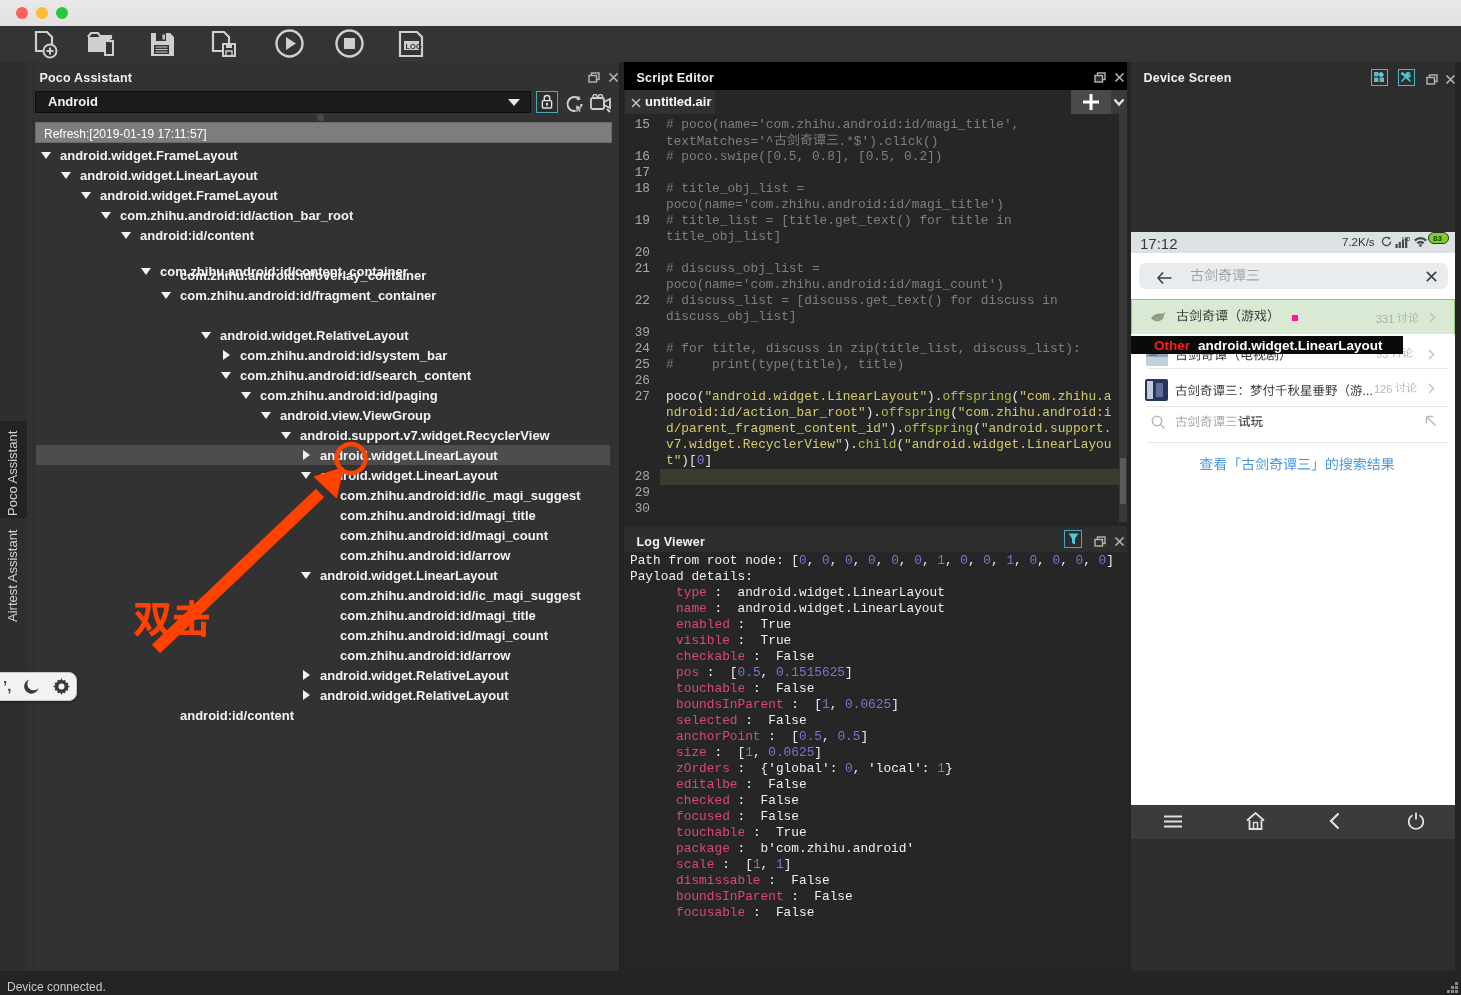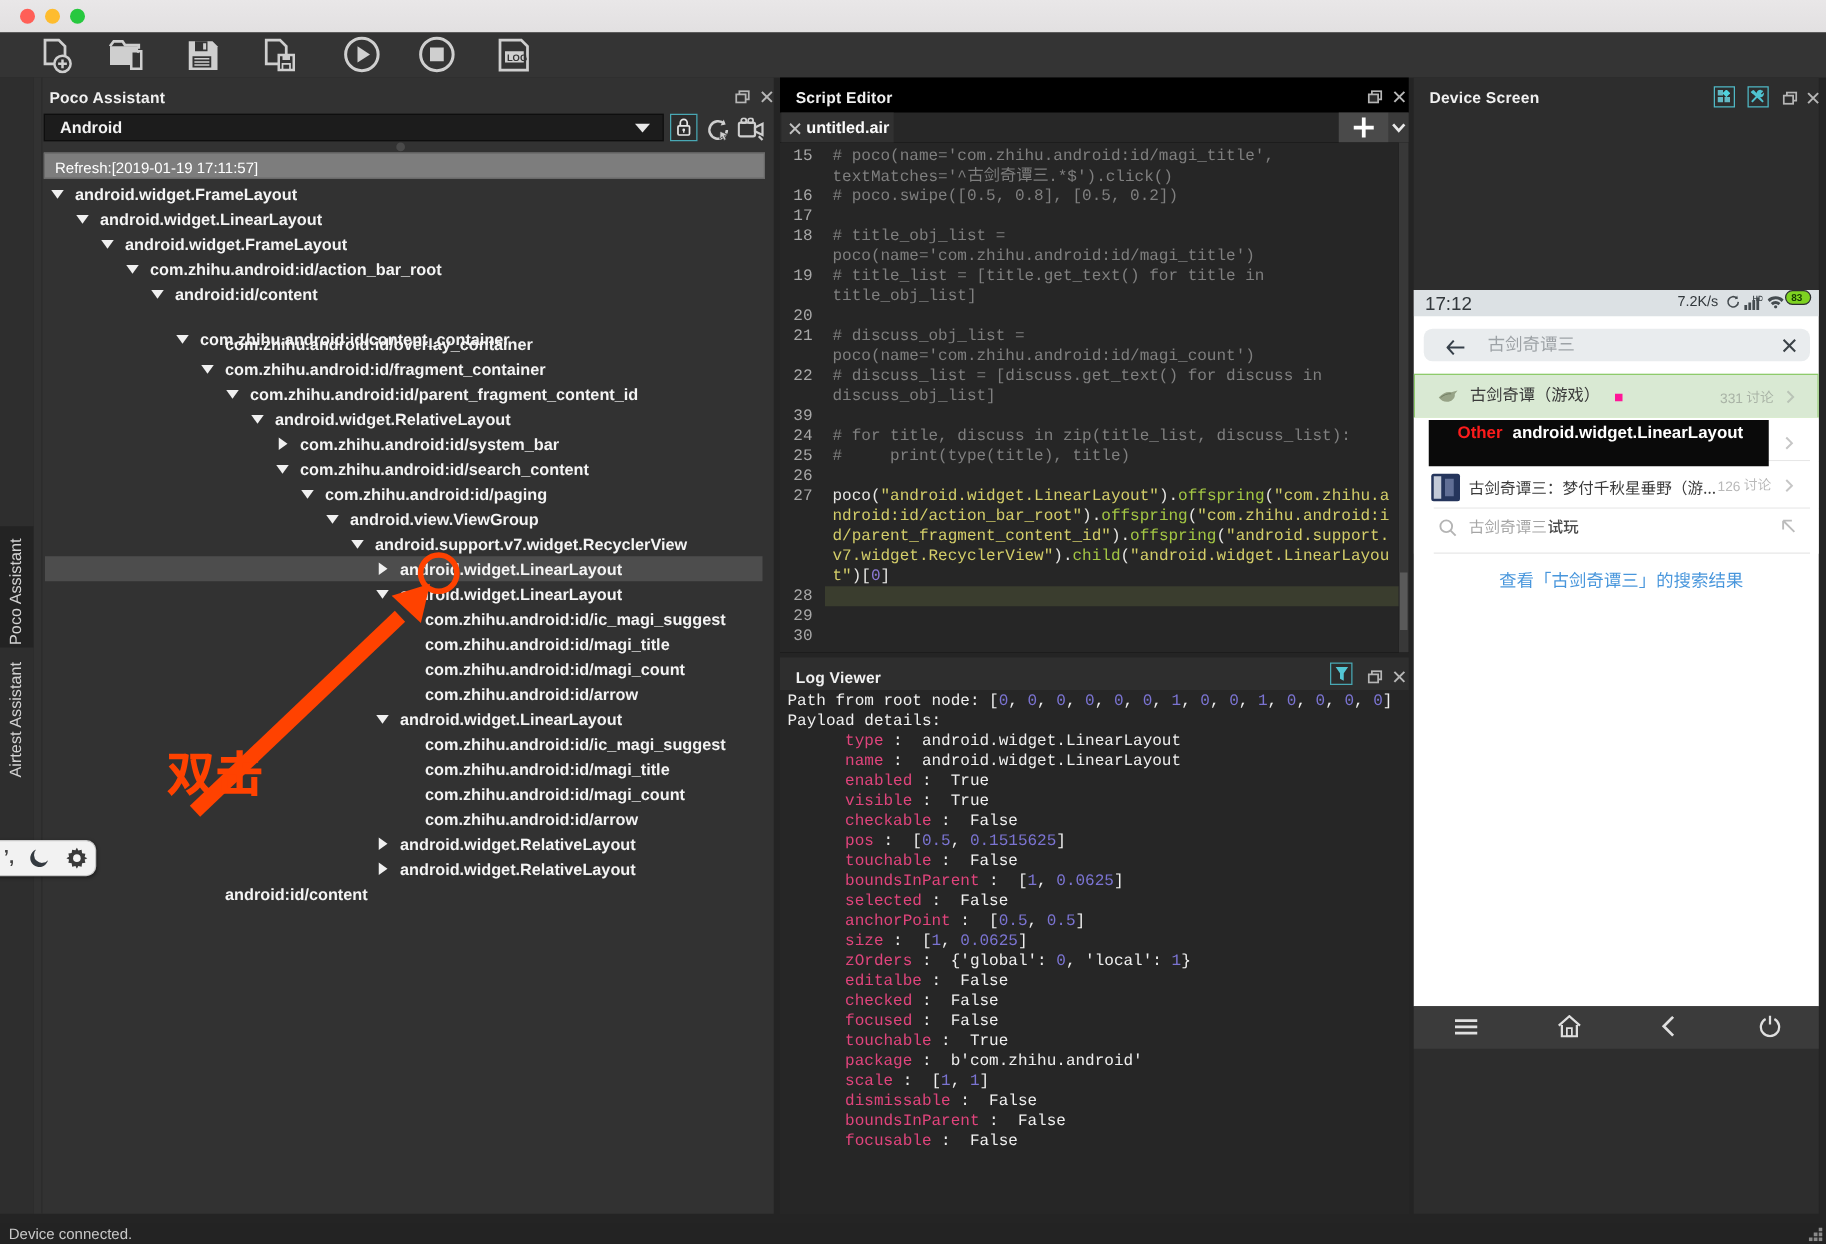--- a/index.html
+++ b/index.html
@@ -112,21 +112,20 @@
  <div class="abs" style="left:8px;top:4px;color:#fff;font-size:12px">Refresh:[2019-01-19 17:11:57]</div>
 </div>
     <div class="treerow" style="top:83px;left:9px;"><div class="tri-d" style="left:5px"></div><span class="abs" style="left:24px;top:3px">android.widget.FrameLayout</span></div>
     <div class="treerow" style="top:103px;left:9px;"><div class="tri-d" style="left:25px"></div><span class="abs" style="left:44px;top:3px">android.widget.LinearLayout</span></div>
     <div class="treerow" style="top:123px;left:9px;"><div class="tri-d" style="left:45px"></div><span class="abs" style="left:64px;top:3px">android.widget.FrameLayout</span></div>
     <div class="treerow" style="top:143px;left:9px;"><div class="tri-d" style="left:65px"></div><span class="abs" style="left:84px;top:3px">com.zhihu.android:id/action_bar_root</span></div>
     <div class="treerow" style="top:163px;left:9px;"><div class="tri-d" style="left:85px"></div><span class="abs" style="left:104px;top:3px">android:id/content</span></div>
     <div class="treerow" style="top:171px;left:9px;margin-top:28px;"><div class="tri-d" style="left:105px"></div><span class="abs" style="left:124px;top:3px">com.zhihu.android:id/content_container</span></div>
     <div class="treerow" style="top:223px;left:9px;"><div class="tri-d" style="left:125px"></div><span class="abs" style="left:144px;top:3px">com.zhihu.android:id/fragment_container</span></div>
     <div class="treerow" style="top:203px;left:9px;"><span class="abs" style="left:144px;top:3px">com.zhihu.android:id/overlay_container</span></div>
-    <div class="treerow" style="top:243px;left:9px;"><div class="tri-d" style="left:145px"></div><span class="abs" style="left:164px;top:3px">com.zhihu.android:id/parent_fragment_content_id</span></div>
     <div class="treerow" style="top:263px;left:9px;"><div class="tri-d" style="left:165px"></div><span class="abs" style="left:184px;top:3px">android.widget.RelativeLayout</span></div>
     <div class="treerow" style="top:283px;left:9px;"><div class="tri-r" style="left:187px"></div><span class="abs" style="left:204px;top:3px">com.zhihu.android:id/system_bar</span></div>
     <div class="treerow" style="top:303px;left:9px;"><div class="tri-d" style="left:185px"></div><span class="abs" style="left:204px;top:3px">com.zhihu.android:id/search_content</span></div>
     <div class="treerow" style="top:323px;left:9px;"><div class="tri-d" style="left:205px"></div><span class="abs" style="left:224px;top:3px">com.zhihu.android:id/paging</span></div>
     <div class="treerow" style="top:343px;left:9px;"><div class="tri-d" style="left:225px"></div><span class="abs" style="left:244px;top:3px">android.view.ViewGroup</span></div>
     <div class="treerow" style="top:363px;left:9px;"><div class="tri-d" style="left:245px"></div><span class="abs" style="left:264px;top:3px">android.support.v7.widget.RecyclerView</span></div>
     <div class="treerow" style="top:383px;left:9px;background:#4d4d4d;"><div class="tri-r" style="left:267px"></div><span class="abs" style="left:284px;top:3px">android.widget.LinearLayout</span></div>
     <div class="treerow" style="top:403px;left:9px;"><div class="tri-d" style="left:265px"></div><span class="abs" style="left:284px;top:3px">android.widget.LinearLayout</span></div>
     <div class="treerow" style="top:423px;left:9px;"><span class="abs" style="left:304px;top:3px">com.zhihu.android:id/ic_magi_suggest</span></div>
     <div class="treerow" style="top:443px;left:9px;"><span class="abs" style="left:304px;top:3px">com.zhihu.android:id/magi_title</span></div>
@@ -360,21 +359,21 @@
             <path d="M162 -370V81H239V28H761V77H841V-370H540V-586H949V-659H540V-840H459V-659H54V-586H459V-370ZM239 -44V-298H761V-44Z M1674 -721V-166H1740V-721ZM1854 -821V-15C1854 2 1847 8 1830 8C1812 9 1754 10 1687 8C1697 28 1707 57 1711 76C1799 76 1850 74 1880 63C1909 51 1921 30 1921 -16V-821ZM1171 -540V-475H1509V-540ZM1098 -354C1126 -283 1154 -189 1164 -127L1226 -149C1215 -209 1187 -301 1157 -372ZM1277 -393C1297 -322 1316 -228 1322 -168L1386 -183C1378 -243 1358 -335 1336 -407ZM1502 -407C1475 -308 1425 -169 1383 -81C1264 -61 1155 -43 1077 -32L1096 42C1228 18 1418 -17 1595 -50L1592 -116L1454 -92C1493 -178 1538 -294 1570 -390ZM1319 -849C1253 -718 1140 -595 1026 -517C1038 -501 1057 -465 1064 -449C1160 -521 1256 -623 1329 -735C1422 -658 1529 -557 1582 -492L1627 -547C1572 -614 1457 -715 1362 -790L1382 -826Z M2053 -444V-376H2735V-12C2735 4 2730 9 2709 10C2690 11 2619 12 2543 9C2555 29 2567 59 2571 80C2665 80 2727 79 2764 69C2800 57 2812 34 2812 -11V-376H2950V-444ZM2472 -841C2469 -807 2464 -775 2458 -747H2103V-680H2435C2391 -588 2298 -537 2087 -510C2099 -496 2115 -468 2121 -451C2310 -477 2415 -524 2474 -601C2601 -557 2747 -495 2831 -453L2886 -507C2795 -550 2636 -614 2508 -658L2517 -680H2902V-747H2536C2542 -776 2546 -807 2549 -841ZM2227 -234H2484V-97H2227ZM2156 -295V30H2227V-36H2556V-295Z M3092 -762C3146 -716 3212 -651 3242 -608L3294 -662C3262 -702 3194 -765 3141 -809ZM3462 -272H3828V-213H3462ZM3462 -377H3828V-320H3462ZM3394 -427V-162H3609V-99H3351L3337 -141L3255 -85V-526H3045V-454H3184V-87C3184 -36 3146 1 3126 16C3139 28 3161 54 3169 69C3182 52 3207 32 3345 -66V-41H3609V80H3681V-41H3952V-99H3681V-162H3898V-427ZM3369 -678V-477H3923V-678H3753V-739H3960V-797H3334V-739H3530V-678ZM3592 -739H3691V-678H3592ZM3435 -625H3530V-530H3435ZM3592 -625H3691V-530H3592ZM3753 -625H3852V-530H3753Z M4695 -380C4695 -185 4774 -26 4894 96L4954 65C4839 -54 4768 -202 4768 -380C4768 -558 4839 -706 4954 -825L4894 -856C4774 -734 4695 -575 4695 -380Z M5452 -408V-264H5204V-408ZM5531 -408H5788V-264H5531ZM5452 -478H5204V-621H5452ZM5531 -478V-621H5788V-478ZM5126 -695V-129H5204V-191H5452V-85C5452 32 5485 63 5597 63C5622 63 5791 63 5818 63C5925 63 5949 10 5962 -142C5939 -148 5907 -162 5887 -176C5880 -46 5870 -13 5814 -13C5778 -13 5632 -13 5602 -13C5542 -13 5531 -25 5531 -83V-191H5865V-695H5531V-838H5452V-695Z M6450 -791V-259H6523V-725H6832V-259H6907V-791ZM6154 -804C6190 -765 6229 -710 6247 -673L6308 -713C6290 -748 6250 -800 6211 -838ZM6637 -649V-454C6637 -297 6607 -106 6354 25C6369 37 6393 65 6402 81C6552 2 6631 -105 6671 -214V-20C6671 47 6698 65 6766 65H6857C6944 65 6955 24 6965 -133C6946 -138 6921 -148 6902 -163C6898 -19 6893 8 6858 8H6777C6749 8 6741 0 6741 -28V-276H6690C6705 -337 6709 -397 6709 -452V-649ZM6063 -668V-599H6305C6247 -472 6142 -347 6039 -277C6050 -263 6068 -225 6074 -204C6113 -233 6152 -269 6190 -310V79H6261V-352C6296 -307 6339 -250 6359 -219L6407 -279C6388 -301 6318 -381 6280 -422C6328 -490 6369 -566 6397 -644L6357 -671L6343 -668Z M7673 -722V-168H7740V-722ZM7846 -821V-9C7846 6 7840 10 7826 11C7812 12 7767 12 7717 10C7727 30 7737 62 7740 81C7810 81 7853 79 7879 67C7905 56 7916 34 7916 -9V-821ZM7201 -251V74H7266V30H7508V71H7576V-251H7424V-364H7612V-432H7424V-540H7569V-789H7112V-569C7112 -413 7105 -187 7030 -22C7043 -13 7074 19 7086 35C7139 -78 7165 -228 7176 -364H7357V-251ZM7184 -722H7498V-607H7184ZM7184 -540H7357V-432H7180C7182 -470 7183 -507 7184 -540ZM7266 -35V-186H7508V-35Z M8305 -380C8305 -575 8226 -734 8106 -856L8046 -825C8161 -706 8232 -558 8232 -380C8232 -202 8161 -54 8046 65L8106 96C8226 -26 8305 -185 8305 -380Z" fill="#3a3a3a"></path>
           </svg></div>
 <div class="abs" style="left:245px;top:13px;font-size:11px;color:#b9b9b9">93 <svg style="vertical-align:-2px" width="22.0" height="12.8" viewBox="0 -880 2000 1160">
             <path d="M463 -413C510 -340 560 -241 581 -177L649 -213C627 -276 577 -372 528 -445ZM107 -768C168 -718 245 -647 281 -601L332 -658C294 -702 215 -771 154 -818ZM749 -830V-620H380V-546H749V-45C749 -24 741 -17 719 -16C698 -16 628 -15 549 -18C560 4 572 37 577 58C680 59 740 57 775 44C809 32 824 9 824 -45V-546H959V-620H824V-830ZM193 60V59C208 38 236 15 407 -123C398 -137 386 -165 380 -186L272 -102V-526H40V-453H200V-91C200 -42 169 -9 152 6C164 17 185 44 193 60Z M1107 -768C1168 -718 1245 -647 1281 -601L1332 -658C1294 -702 1215 -771 1154 -818ZM1622 -842C1573 -722 1470 -575 1315 -472C1332 -460 1355 -433 1366 -416C1491 -504 1583 -614 1648 -723C1722 -607 1829 -491 1924 -424C1936 -443 1960 -470 1977 -483C1873 -547 1753 -673 1685 -791L1703 -828ZM1806 -427C1735 -375 1626 -314 1535 -269V-472H1460V-62C1460 29 1490 53 1598 53C1621 53 1782 53 1806 53C1902 53 1925 15 1935 -124C1914 -128 1883 -141 1866 -154C1860 -36 1852 -15 1802 -15C1766 -15 1630 -15 1603 -15C1545 -15 1535 -22 1535 -61V-193C1635 -238 1763 -304 1856 -364ZM1190 60V59C1204 38 1232 16 1396 -116C1387 -130 1375 -159 1368 -179L1269 -102V-526H1040V-453H1197V-91C1197 -42 1166 -9 1149 6C1161 17 1182 44 1190 60Z" fill="#b9b9b9"></path>
           </svg></div>
 <svg class="abs" style="left:297px;top:15px" width="7" height="11" viewBox="0 0 7 11">
           <path d="M1 1l4.5 4.5L1 10" fill="none" stroke="#c6c6c6" stroke-width="1.6"></path>
         </svg>
 <div class="sep" style="left:16px;bottom:0;width:301px"></div>
 </div>
-      <div class="abs" style="left:12px;top:103.6px;width:272px;height:37px;background:#0a0a0a;z-index:30">
+      <div class="abs" style="left:0;top:103.6px;width:272px;height:18px;background:#0a0a0a;z-index:30">
 <div class="abs" style="left:23px;top:2px;font-size:13.5px;font-weight:700;color:#fb1c1c">Other</div>
 <div class="abs" style="left:67px;top:2px;font-size:13.5px;font-weight:700;color:#fff">android.widget.LinearLayout</div>
 </div>
       <div class="abs" style="left:0;top:136.5px;width:324px;height:38px;background:#fff">
 <div class="abs" style="left:14px;top:10px;width:23px;height:22px;background:#25355c;border-radius:2px;overflow:hidden">
           <div class="abs" style="left:2px;top:2px;width:6px;height:18px;background:#d5dae6;opacity:.9"></div>
           <div class="abs" style="left:11px;top:4px;width:7px;height:14px;background:#7f8db4;opacity:.65"></div>
         </div>
 <div class="abs" style="left:44px;top:15px"><svg style="vertical-align:top" width="197.9" height="14.5" viewBox="0 -880 15834 1160">
             <path d="M162 -370V81H239V28H761V77H841V-370H540V-586H949V-659H540V-840H459V-659H54V-586H459V-370ZM239 -44V-298H761V-44Z M1674 -721V-166H1740V-721ZM1854 -821V-15C1854 2 1847 8 1830 8C1812 9 1754 10 1687 8C1697 28 1707 57 1711 76C1799 76 1850 74 1880 63C1909 51 1921 30 1921 -16V-821ZM1171 -540V-475H1509V-540ZM1098 -354C1126 -283 1154 -189 1164 -127L1226 -149C1215 -209 1187 -301 1157 -372ZM1277 -393C1297 -322 1316 -228 1322 -168L1386 -183C1378 -243 1358 -335 1336 -407ZM1502 -407C1475 -308 1425 -169 1383 -81C1264 -61 1155 -43 1077 -32L1096 42C1228 18 1418 -17 1595 -50L1592 -116L1454 -92C1493 -178 1538 -294 1570 -390ZM1319 -849C1253 -718 1140 -595 1026 -517C1038 -501 1057 -465 1064 -449C1160 -521 1256 -623 1329 -735C1422 -658 1529 -557 1582 -492L1627 -547C1572 -614 1457 -715 1362 -790L1382 -826Z M2053 -444V-376H2735V-12C2735 4 2730 9 2709 10C2690 11 2619 12 2543 9C2555 29 2567 59 2571 80C2665 80 2727 79 2764 69C2800 57 2812 34 2812 -11V-376H2950V-444ZM2472 -841C2469 -807 2464 -775 2458 -747H2103V-680H2435C2391 -588 2298 -537 2087 -510C2099 -496 2115 -468 2121 -451C2310 -477 2415 -524 2474 -601C2601 -557 2747 -495 2831 -453L2886 -507C2795 -550 2636 -614 2508 -658L2517 -680H2902V-747H2536C2542 -776 2546 -807 2549 -841ZM2227 -234H2484V-97H2227ZM2156 -295V30H2227V-36H2556V-295Z M3092 -762C3146 -716 3212 -651 3242 -608L3294 -662C3262 -702 3194 -765 3141 -809ZM3462 -272H3828V-213H3462ZM3462 -377H3828V-320H3462ZM3394 -427V-162H3609V-99H3351L3337 -141L3255 -85V-526H3045V-454H3184V-87C3184 -36 3146 1 3126 16C3139 28 3161 54 3169 69C3182 52 3207 32 3345 -66V-41H3609V80H3681V-41H3952V-99H3681V-162H3898V-427ZM3369 -678V-477H3923V-678H3753V-739H3960V-797H3334V-739H3530V-678ZM3592 -739H3691V-678H3592ZM3435 -625H3530V-530H3435ZM3592 -625H3691V-530H3592ZM3753 -625H3852V-530H3753Z M4123 -743V-667H4879V-743ZM4187 -416V-341H4801V-416ZM4065 -69V7H4934V-69Z M5250 -486C5290 -486 5326 -515 5326 -560C5326 -606 5290 -636 5250 -636C5210 -636 5174 -606 5174 -560C5174 -515 5210 -486 5250 -486ZM5250 4C5290 4 5326 -26 5326 -71C5326 -117 5290 -146 5250 -146C5210 -146 5174 -117 5174 -71C5174 -26 5210 4 5250 4Z M6445 -438C6374 -354 6226 -268 6093 -218C6110 -206 6136 -182 6149 -166C6228 -198 6312 -243 6385 -294H6725C6679 -226 6615 -171 6538 -126C6485 -161 6408 -202 6347 -229L6289 -188C6346 -161 6415 -122 6465 -88C6351 -37 6216 -4 6077 15C6092 32 6111 65 6117 85C6421 34 6707 -80 6836 -327L6786 -361L6771 -358H6467C6487 -375 6504 -392 6520 -409ZM6237 -840V-736H6056V-670H6213C6169 -598 6100 -525 6036 -488C6052 -475 6073 -452 6085 -435C6137 -473 6193 -536 6237 -603V-405H6306V-608C6348 -569 6404 -515 6426 -489L6466 -550C6444 -570 6353 -641 6313 -670H6471V-736H6306V-840ZM6671 -840V-736H6503V-670H6649C6603 -598 6530 -529 6463 -493C6479 -480 6500 -456 6512 -439C6568 -475 6626 -535 6671 -601V-405H6741V-616C6791 -542 6859 -473 6920 -432C6932 -450 6954 -475 6970 -487C6900 -524 6822 -597 6773 -670H6949V-736H6741V-840Z M7408 -406C7459 -326 7524 -218 7554 -155L7624 -193C7592 -254 7525 -359 7473 -437ZM7751 -828V-618H7345V-542H7751V-23C7751 0 7742 7 7718 8C7695 9 7613 10 7528 6C7539 27 7553 61 7558 81C7667 82 7734 81 7774 69C7812 57 7828 35 7828 -23V-542H7954V-618H7828V-828ZM7295 -834C7236 -678 7140 -525 7037 -427C7052 -409 7075 -370 7084 -352C7119 -387 7153 -429 7186 -474V78H7261V-590C7302 -660 7338 -735 7368 -811Z M8793 -827C8635 -777 8349 -737 8106 -714C8114 -697 8125 -667 8127 -648C8233 -657 8347 -670 8458 -685V-445H8052V-372H8458V80H8537V-372H8949V-445H8537V-697C8654 -716 8764 -738 8851 -764Z M9866 -620C9843 -539 9799 -426 9762 -356L9825 -336C9862 -404 9905 -510 9940 -599ZM9504 -618C9495 -526 9470 -419 9428 -360L9492 -333C9538 -401 9562 -511 9569 -608ZM9652 -839C9651 -453 9657 -130 9382 28C9399 39 9422 64 9433 81C9574 -3 9646 -129 9682 -283C9727 -119 9799 5 9922 78C9933 59 9954 32 9970 19C9817 -61 9745 -238 9710 -464C9721 -579 9721 -706 9722 -839ZM9377 -831C9301 -799 9168 -769 9053 -750C9061 -734 9072 -708 9075 -692C9122 -699 9172 -707 9222 -717V-553H9049V-483H9209C9168 -367 9094 -235 9027 -163C9040 -145 9059 -113 9067 -92C9122 -156 9178 -259 9222 -364V80H9296V-379C9325 -333 9360 -276 9375 -247L9419 -308C9401 -332 9321 -435 9296 -462V-483H9445V-553H9296V-733C9345 -745 9390 -758 9429 -773Z M10242 -594H10758V-504H10242ZM10242 -739H10758V-651H10242ZM10169 -799V-444H10835V-799ZM10233 -443C10193 -355 10123 -268 10050 -212C10068 -201 10099 -179 10113 -165C10148 -195 10184 -234 10217 -277H10462V-182H10182V-121H10462V-12H10065V54H10937V-12H10540V-121H10832V-182H10540V-277H10874V-341H10540V-422H10462V-341H10262C10279 -367 10294 -395 10307 -422Z M11821 -830C11656 -795 11367 -775 11130 -767C11137 -750 11146 -720 11148 -701C11247 -704 11356 -709 11463 -716V-611H11104V-541H11225V-414H11053V-343H11225V-206H11097V-135H11463V-17H11146V54H11853V-17H11541V-135H11907V-206H11782V-343H11948V-414H11782V-541H11898V-611H11541V-722C11660 -733 11771 -746 11858 -764ZM11463 -343V-206H11302V-343ZM11541 -343H11703V-206H11541ZM11463 -414H11302V-541H11463ZM11541 -414V-541H11703V-414Z M12135 -560H12256V-449H12135ZM12320 -560H12440V-449H12320ZM12135 -728H12256V-619H12135ZM12320 -728H12440V-619H12320ZM12038 -32 12048 42C12175 23 12358 -3 12531 -30L12530 -96L12324 -68V-206H12505V-274H12324V-387H12505V-790H12072V-387H12252V-274H12071V-206H12252V-59ZM12577 -613C12650 -575 12732 -517 12787 -467H12526V-395H12687V-13C12687 1 12683 5 12667 6C12651 7 12599 7 12540 4C12550 26 12561 58 12564 79C12639 79 12691 78 12722 66C12753 54 12762 31 12762 -11V-395H12879C12862 -336 12842 -276 12823 -235L12885 -218C12914 -278 12945 -373 12970 -456L12919 -470L12906 -467H12847L12867 -489C12845 -511 12813 -537 12778 -563C12844 -617 12909 -690 12954 -759L12904 -792L12889 -788H12538V-720H12835C12804 -678 12765 -634 12726 -600C12692 -622 12658 -643 12625 -659Z M13695 -380C13695 -185 13774 -26 13894 96L13954 65C13839 -54 13768 -202 13768 -380C13768 -558 13839 -706 13954 -825L13894 -856C13774 -734 13695 -575 13695 -380Z M14077 -776C14130 -744 14200 -697 14233 -666L14279 -726C14243 -754 14173 -799 14121 -828ZM14038 -506C14093 -477 14166 -435 14204 -407L14246 -468C14209 -494 14135 -534 14081 -560ZM14055 28 14123 66C14162 -27 14208 -151 14242 -256L14181 -294C14144 -181 14092 -51 14055 28ZM14752 -386V-290H14598V-221H14752V-5C14752 7 14748 11 14734 11C14720 12 14675 12 14624 10C14633 31 14643 60 14646 80C14713 80 14758 79 14786 67C14815 56 14822 35 14822 -4V-221H14962V-290H14822V-363C14870 -400 14920 -451 14956 -499L14910 -531L14897 -527H14650C14668 -559 14685 -595 14700 -635H14961V-707H14724C14736 -746 14745 -787 14753 -828L14682 -840C14661 -724 14624 -609 14568 -535C14585 -527 14617 -508 14632 -498L14647 -522V-460H14836C14810 -433 14780 -406 14752 -386ZM14257 -679V-607H14351C14345 -361 14332 -106 14200 32C14219 42 14242 63 14254 79C14358 -33 14395 -206 14410 -395H14510C14503 -126 14494 -31 14478 -10C14469 2 14461 4 14447 4C14433 4 14397 3 14357 0C14369 19 14375 48 14377 69C14416 71 14457 71 14480 68C14505 66 14522 58 14538 36C14562 3 14570 -107 14579 -430C14580 -440 14580 -464 14580 -464H14414C14417 -511 14418 -559 14420 -607H14608V-679ZM14345 -814C14377 -772 14413 -716 14429 -679L14501 -712C14483 -748 14447 -801 14414 -841Z M15139 13C15175 13 15205 -15 15205 -56C15205 -98 15175 -126 15139 -126C15102 -126 15073 -98 15073 -56C15073 -15 15102 13 15139 13Z M15417 13C15453 13 15483 -15 15483 -56C15483 -98 15453 -126 15417 -126C15380 -126 15351 -98 15351 -56C15351 -15 15380 13 15417 13Z M15695 13C15731 13 15761 -15 15761 -56C15761 -98 15731 -126 15695 -126C15658 -126 15629 -98 15629 -56C15629 -15 15658 13 15695 13Z" fill="#3a3a3a"></path>

